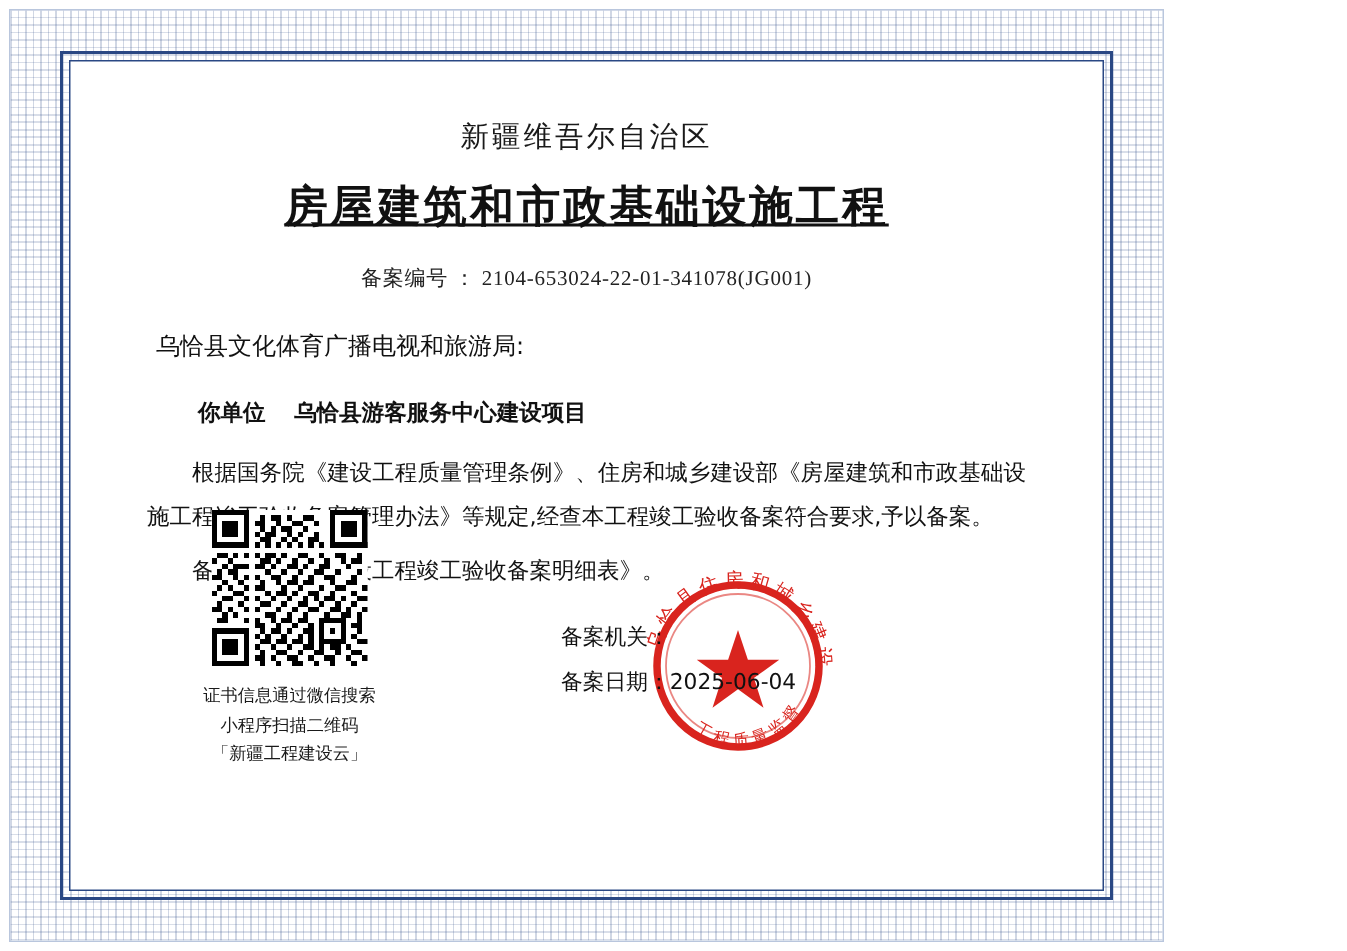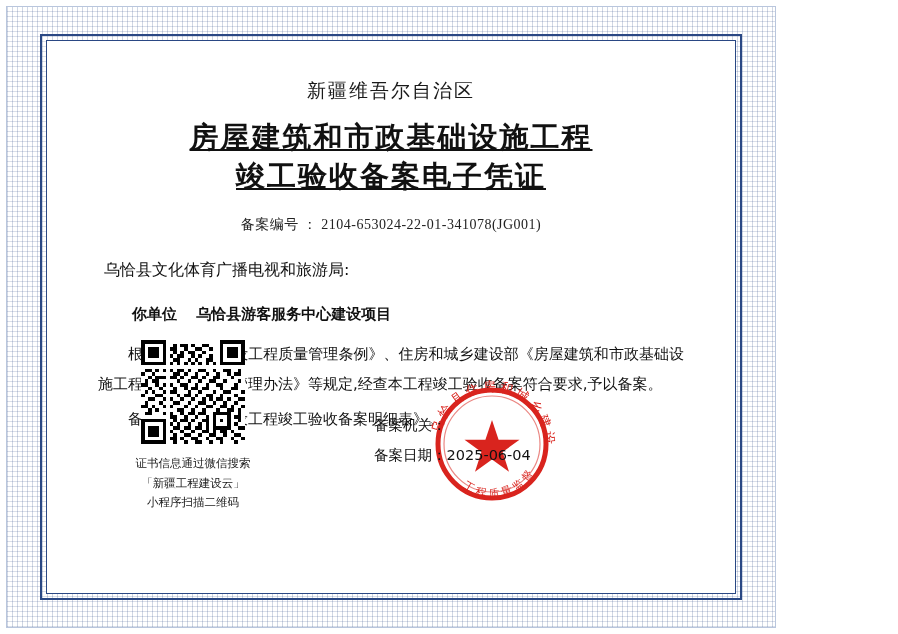--- a/index.html
+++ b/index.html
@@ -199,21 +199,20 @@
   <div class="guilloche-inner-mask"></div>
   <div class="frame-line-outer"></div>
   <div class="frame-line-inner"></div>
 
   <div class="content">
 
     <div class="region-line">新疆维吾尔自治区</div>
 
     <div class="title">
       <span class="l1">房屋建筑和市政基础设施工程</span>
-      <span class="l2">竣工验收备案电子凭证</span>
     </div>
 
     <div class="record-no">
       <span>备案编号 ：</span>
       <span>2104-653024-22-01-341078(JG001)</span>
     </div>
 
     <div class="addressee">乌恰县文化体育广播电视和旅游局:</div>
 
     <div class="unit-line">
@@ -441,22 +440,22 @@
               <rect x="12" y="28" width="1" height="1"></rect>
             <rect x="15" y="28" width="2" height="1"></rect>
               <rect x="19" y="28" width="1" height="1"></rect>
             <rect x="22" y="28" width="1" height="1"></rect>
               <rect x="26" y="28" width="1" height="1"></rect>
           </g>
         </svg>
       </div>
       <div class="qr-caption">
         <div>证书信息通过微信搜索</div>
+        <div>小程序扫描二维码</div>
         <div>「新疆工程建设云」</div>
-        <div>小程序扫描二维码</div>
       </div>
     </div>
 
     <div class="seal">
       <svg viewBox="0 0 148 148" width="148" height="148" aria-hidden="true">
         <defs>
           <path id="sealTopArc" d="M 21,74 A 53,53 0 0 1 127,74"></path>
           <path id="sealBottomArc" d="M 33,104 A 48,48 0 0 0 115,104"></path>
         </defs>
         <circle cx="74" cy="74" r="54" fill="none" stroke="#d9241e" stroke-width="5"></circle>

